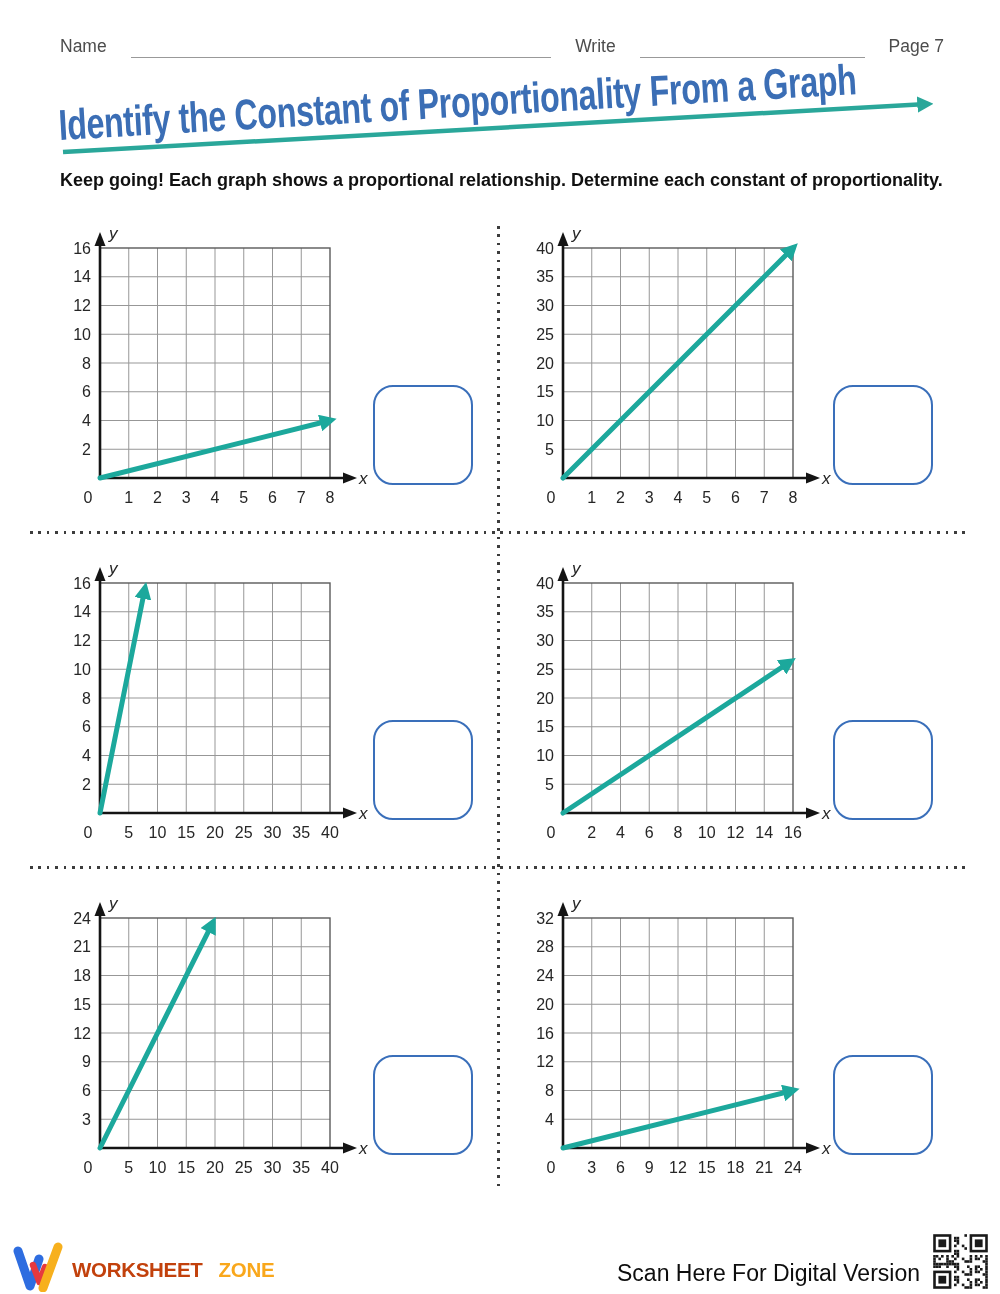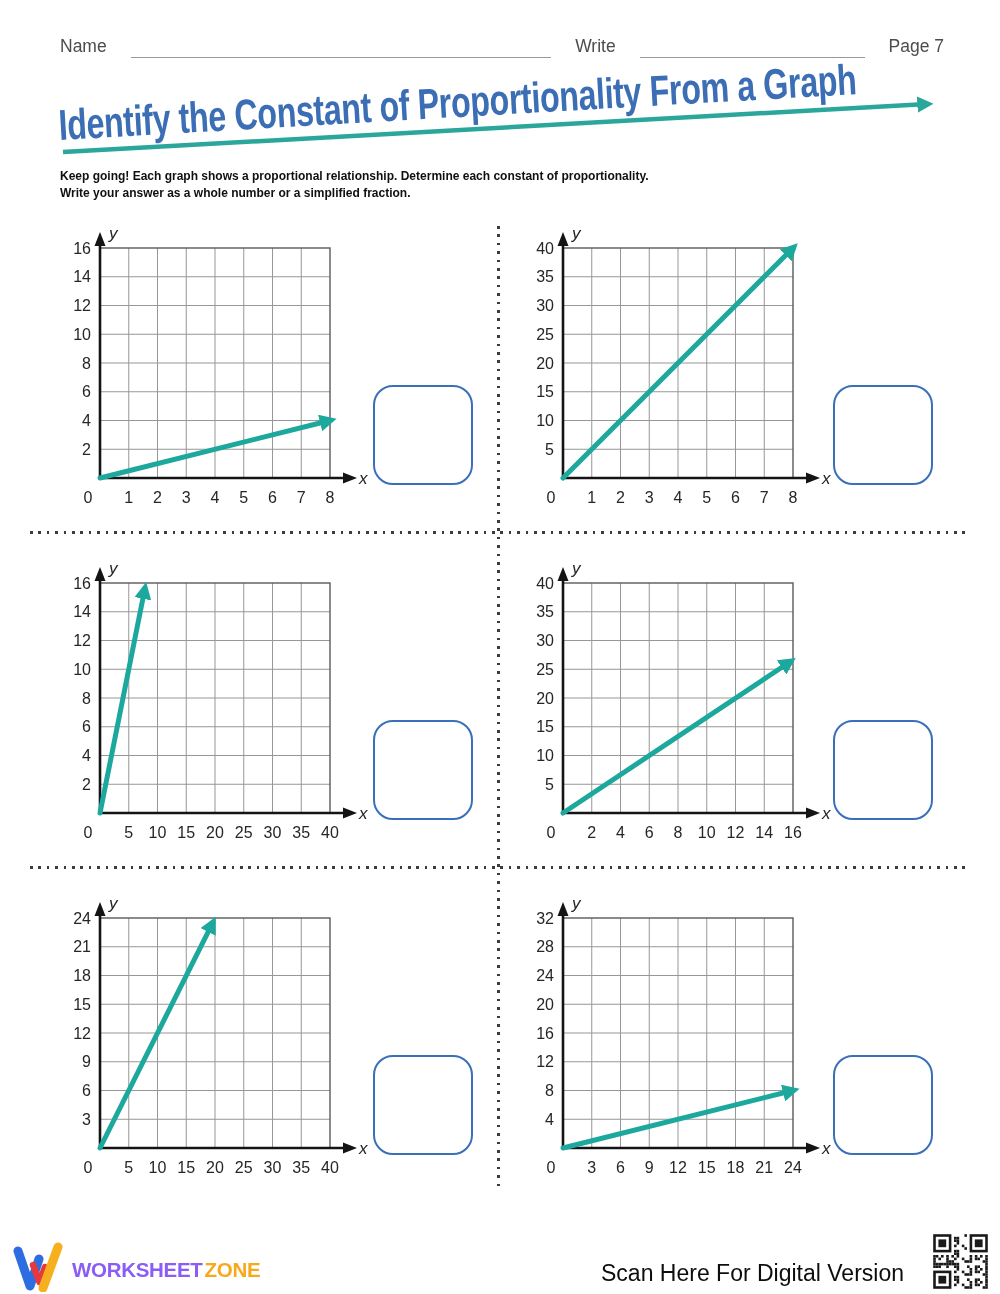--- a/index.html
+++ b/index.html
@@ -21,21 +21,21 @@
   
   .title{
     position:absolute;left:60px;top:100px;height:50px;line-height:50px;
     white-space:nowrap;font-weight:700;font-size:43px;letter-spacing:-0.5px;
     transform:rotate(-3.3deg) scaleX(0.75);transform-origin:0 100%;
   }
   .title-arrow{position:absolute;left:55px;top:90px;pointer-events:none;}
   
   .instructions{
     position:absolute;left:60px;top:168px;width:890px;
-    font-weight:700;font-size:12px;line-height:1.4;color:#101010;
+    font-weight:700;font-size:18px;line-height:1.4;color:#101010;
   }
   
   .gpanel{position:absolute;width:318px;height:296px;}
   
   .abox{
     position:absolute;width:96px;height:96px;
     border:2.2px solid #3a6fba;border-radius:20px;background:#fff;
   }
   
   .dot-h{
@@ -45,24 +45,24 @@
   .dot-v{
     position:absolute;left:497px;top:226px;width:3px;height:960px;
     background:repeating-linear-gradient(180deg,#3c3c3c 0 2.6px,transparent 2.6px 8.4px);
   }
   
   .logo-mark{position:absolute;left:12px;top:1242px;}
   .logo-text{
     position:absolute;left:72px;top:1258px;
     font-weight:800;font-size:20.5px;letter-spacing:-0.3px;white-space:nowrap;
   }
-  .logo-text .p1{color:#8b5cf6;margin-top:40px;}
-  .logo-text .p2{color:#f9a71b;margin-left:2px;}
+  .logo-text .p1{color:#c2410c;margin-top:40px;}
+  .logo-text .p2{color:#f9a71b;margin-left:16px;}
   .scan-text{
-    position:absolute;right:96px;top:1260px;
+    position:absolute;right:80px;top:1260px;
     font-size:23px;color:#0d0d0d;white-space:nowrap;
   }
   .qr{position:absolute;left:929px;top:1230px;}
 </style>
 </head>
 <body>
 
 <div class="page">
 
   <div class="hdr">
@@ -78,21 +78,20 @@
     <defs>
       <marker id="title-arw" viewBox="0 0 10 10" refX="6" refY="5" markerWidth="3.6" markerHeight="3.6" orient="auto" markerUnits="strokeWidth">
         <path d="M0,0 L10,5 L0,10 Z" fill="#2aa79a"></path>
       </marker>
     </defs>
     <line x1="8" y1="62" x2="872" y2="14" stroke="#2aa79a" stroke-width="4.5" marker-end="url(#title-arw)"></line>
   </svg>
 
   <p class="instructions" style="margin:0;">
     <span>Keep going! Each graph shows a proportional relationship. Determine each constant of proportionality.</span><br>
-    <span>Write your answer as a whole number or a simplified fraction.</span>
   </p>
 
   <div class="gpanel" style="left:52px;top:224px;">
     <svg width="318" height="296" viewBox="0 0 318 296">
         <line x1="76.75" y1="24" x2="76.75" y2="254" stroke="#979797" stroke-width="1"></line>
         <line x1="48" y1="52.75" x2="278" y2="52.75" stroke="#979797" stroke-width="1"></line>
         <line x1="105.5" y1="24" x2="105.5" y2="254" stroke="#979797" stroke-width="1"></line>
         <line x1="48" y1="81.5" x2="278" y2="81.5" stroke="#979797" stroke-width="1"></line>
         <line x1="134.25" y1="24" x2="134.25" y2="254" stroke="#979797" stroke-width="1"></line>
         <line x1="48" y1="110.25" x2="278" y2="110.25" stroke="#979797" stroke-width="1"></line>

